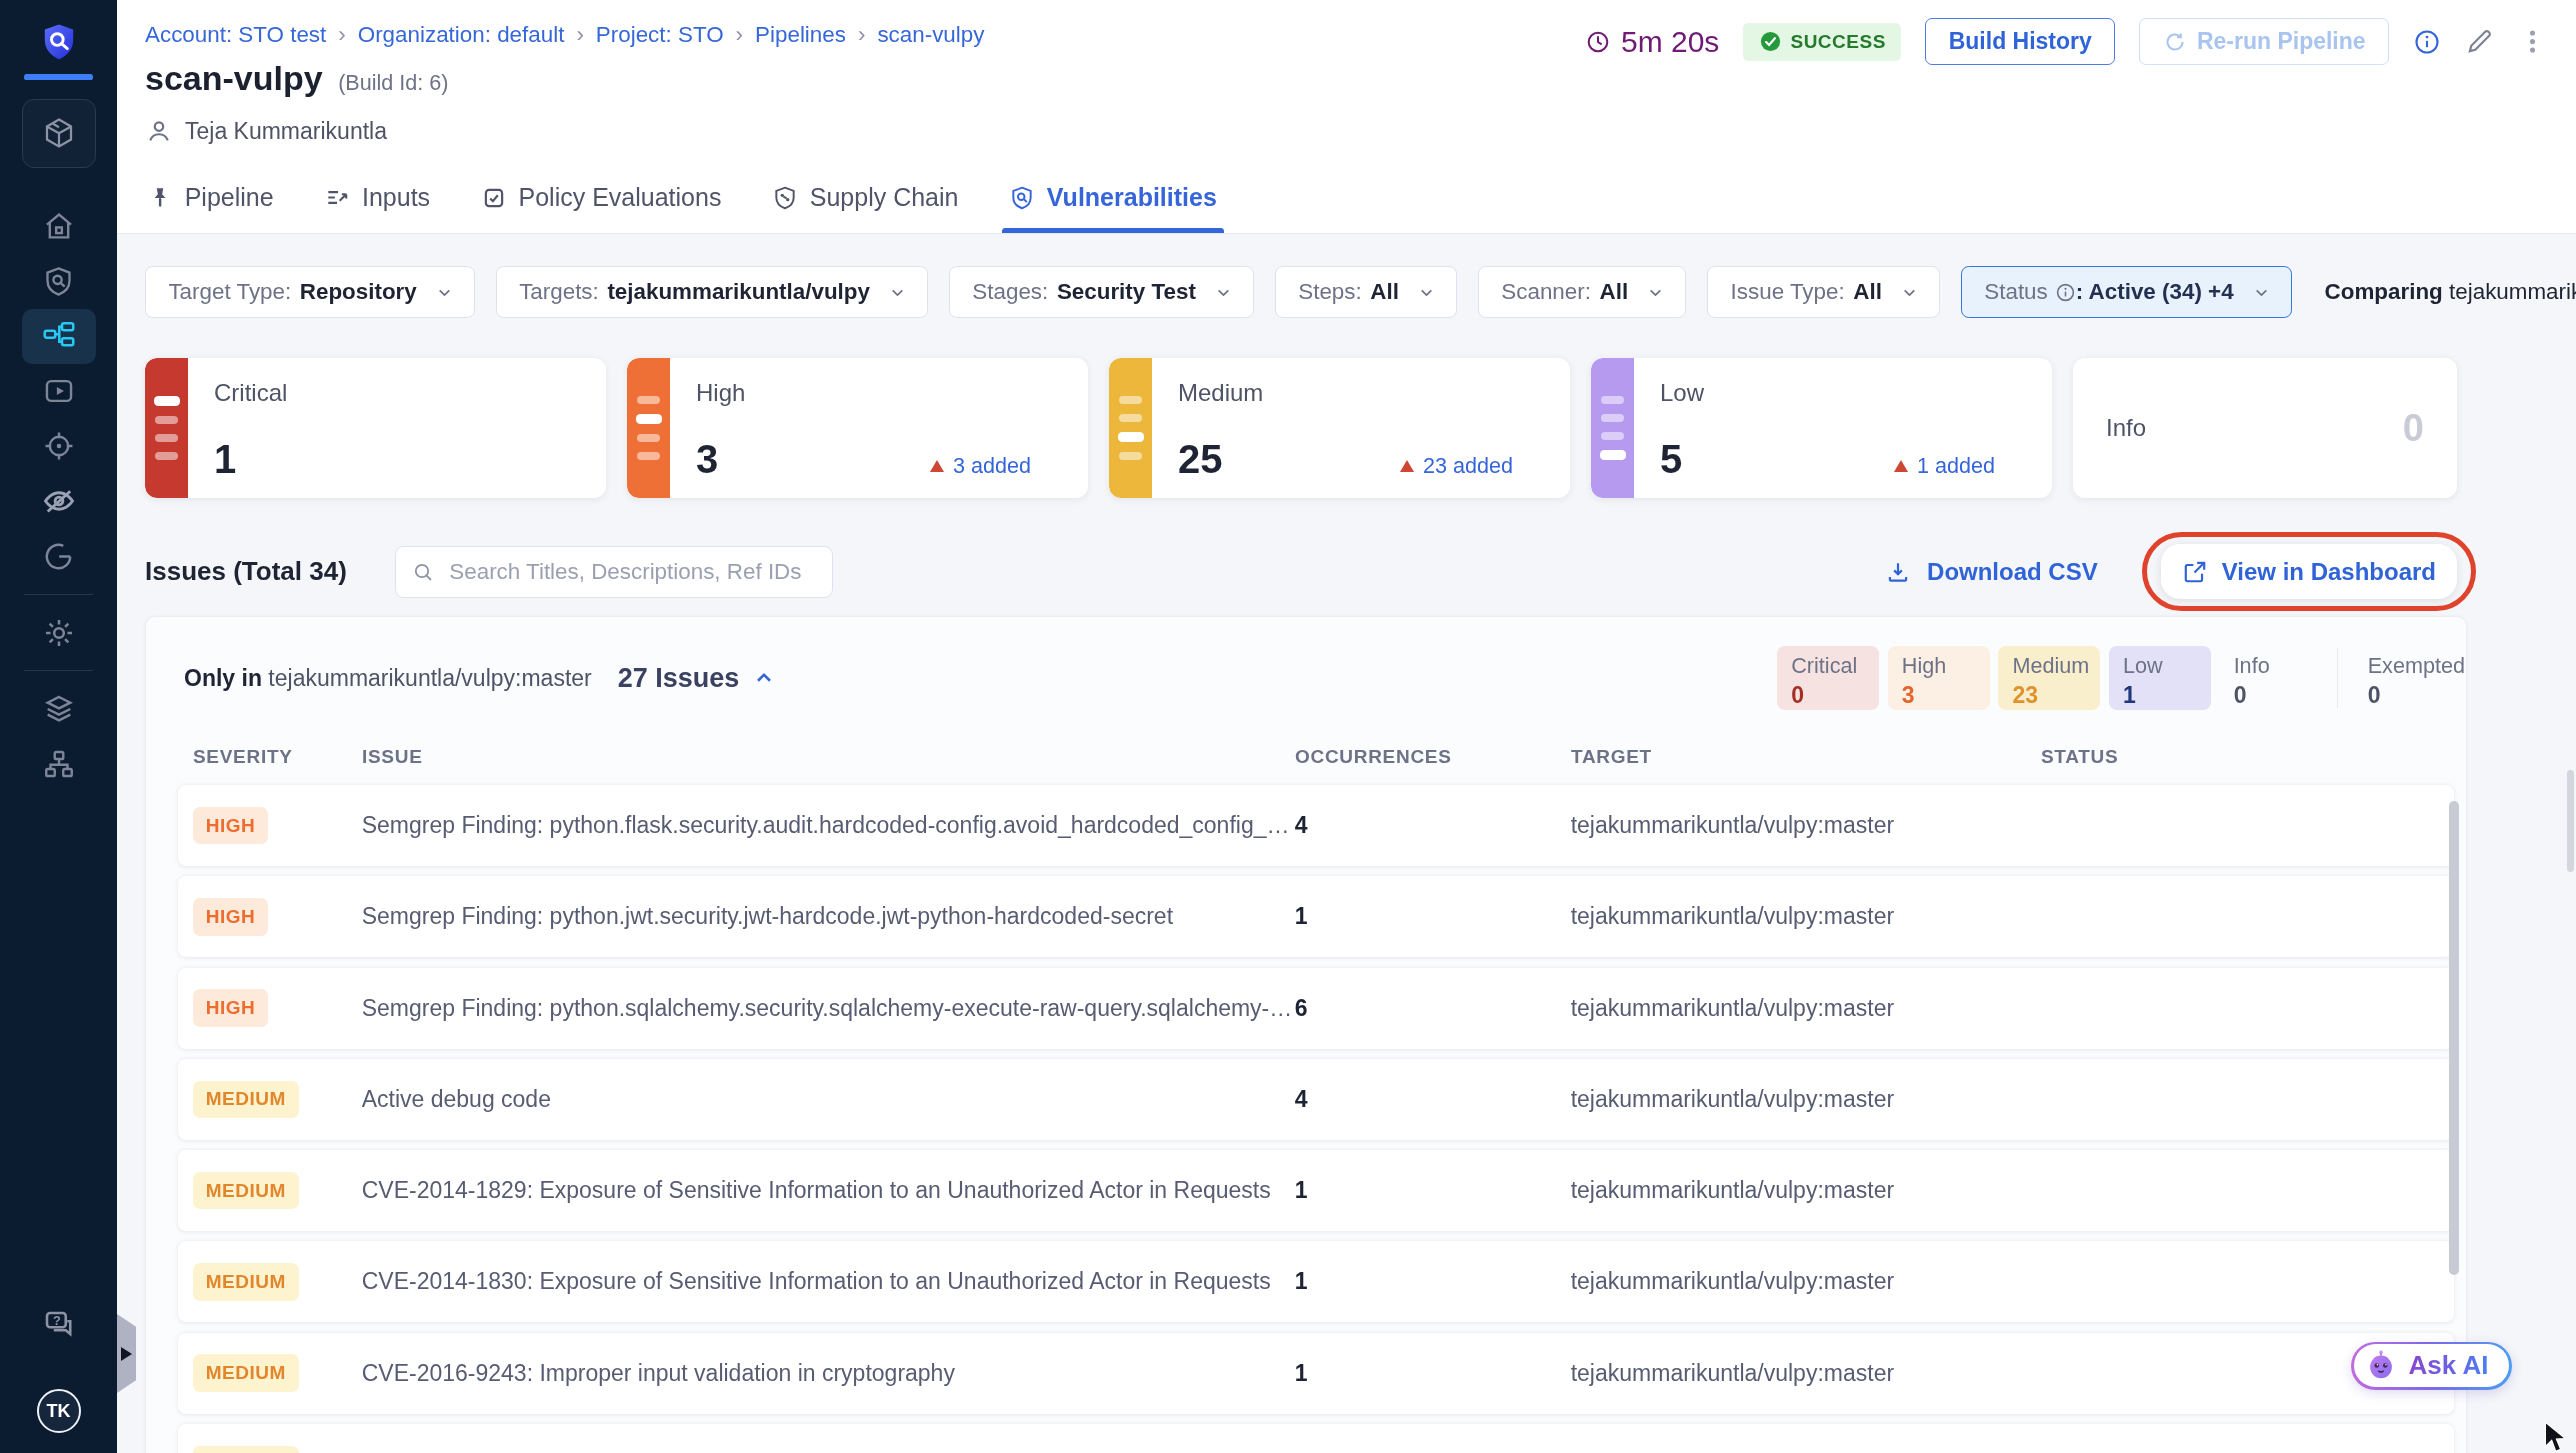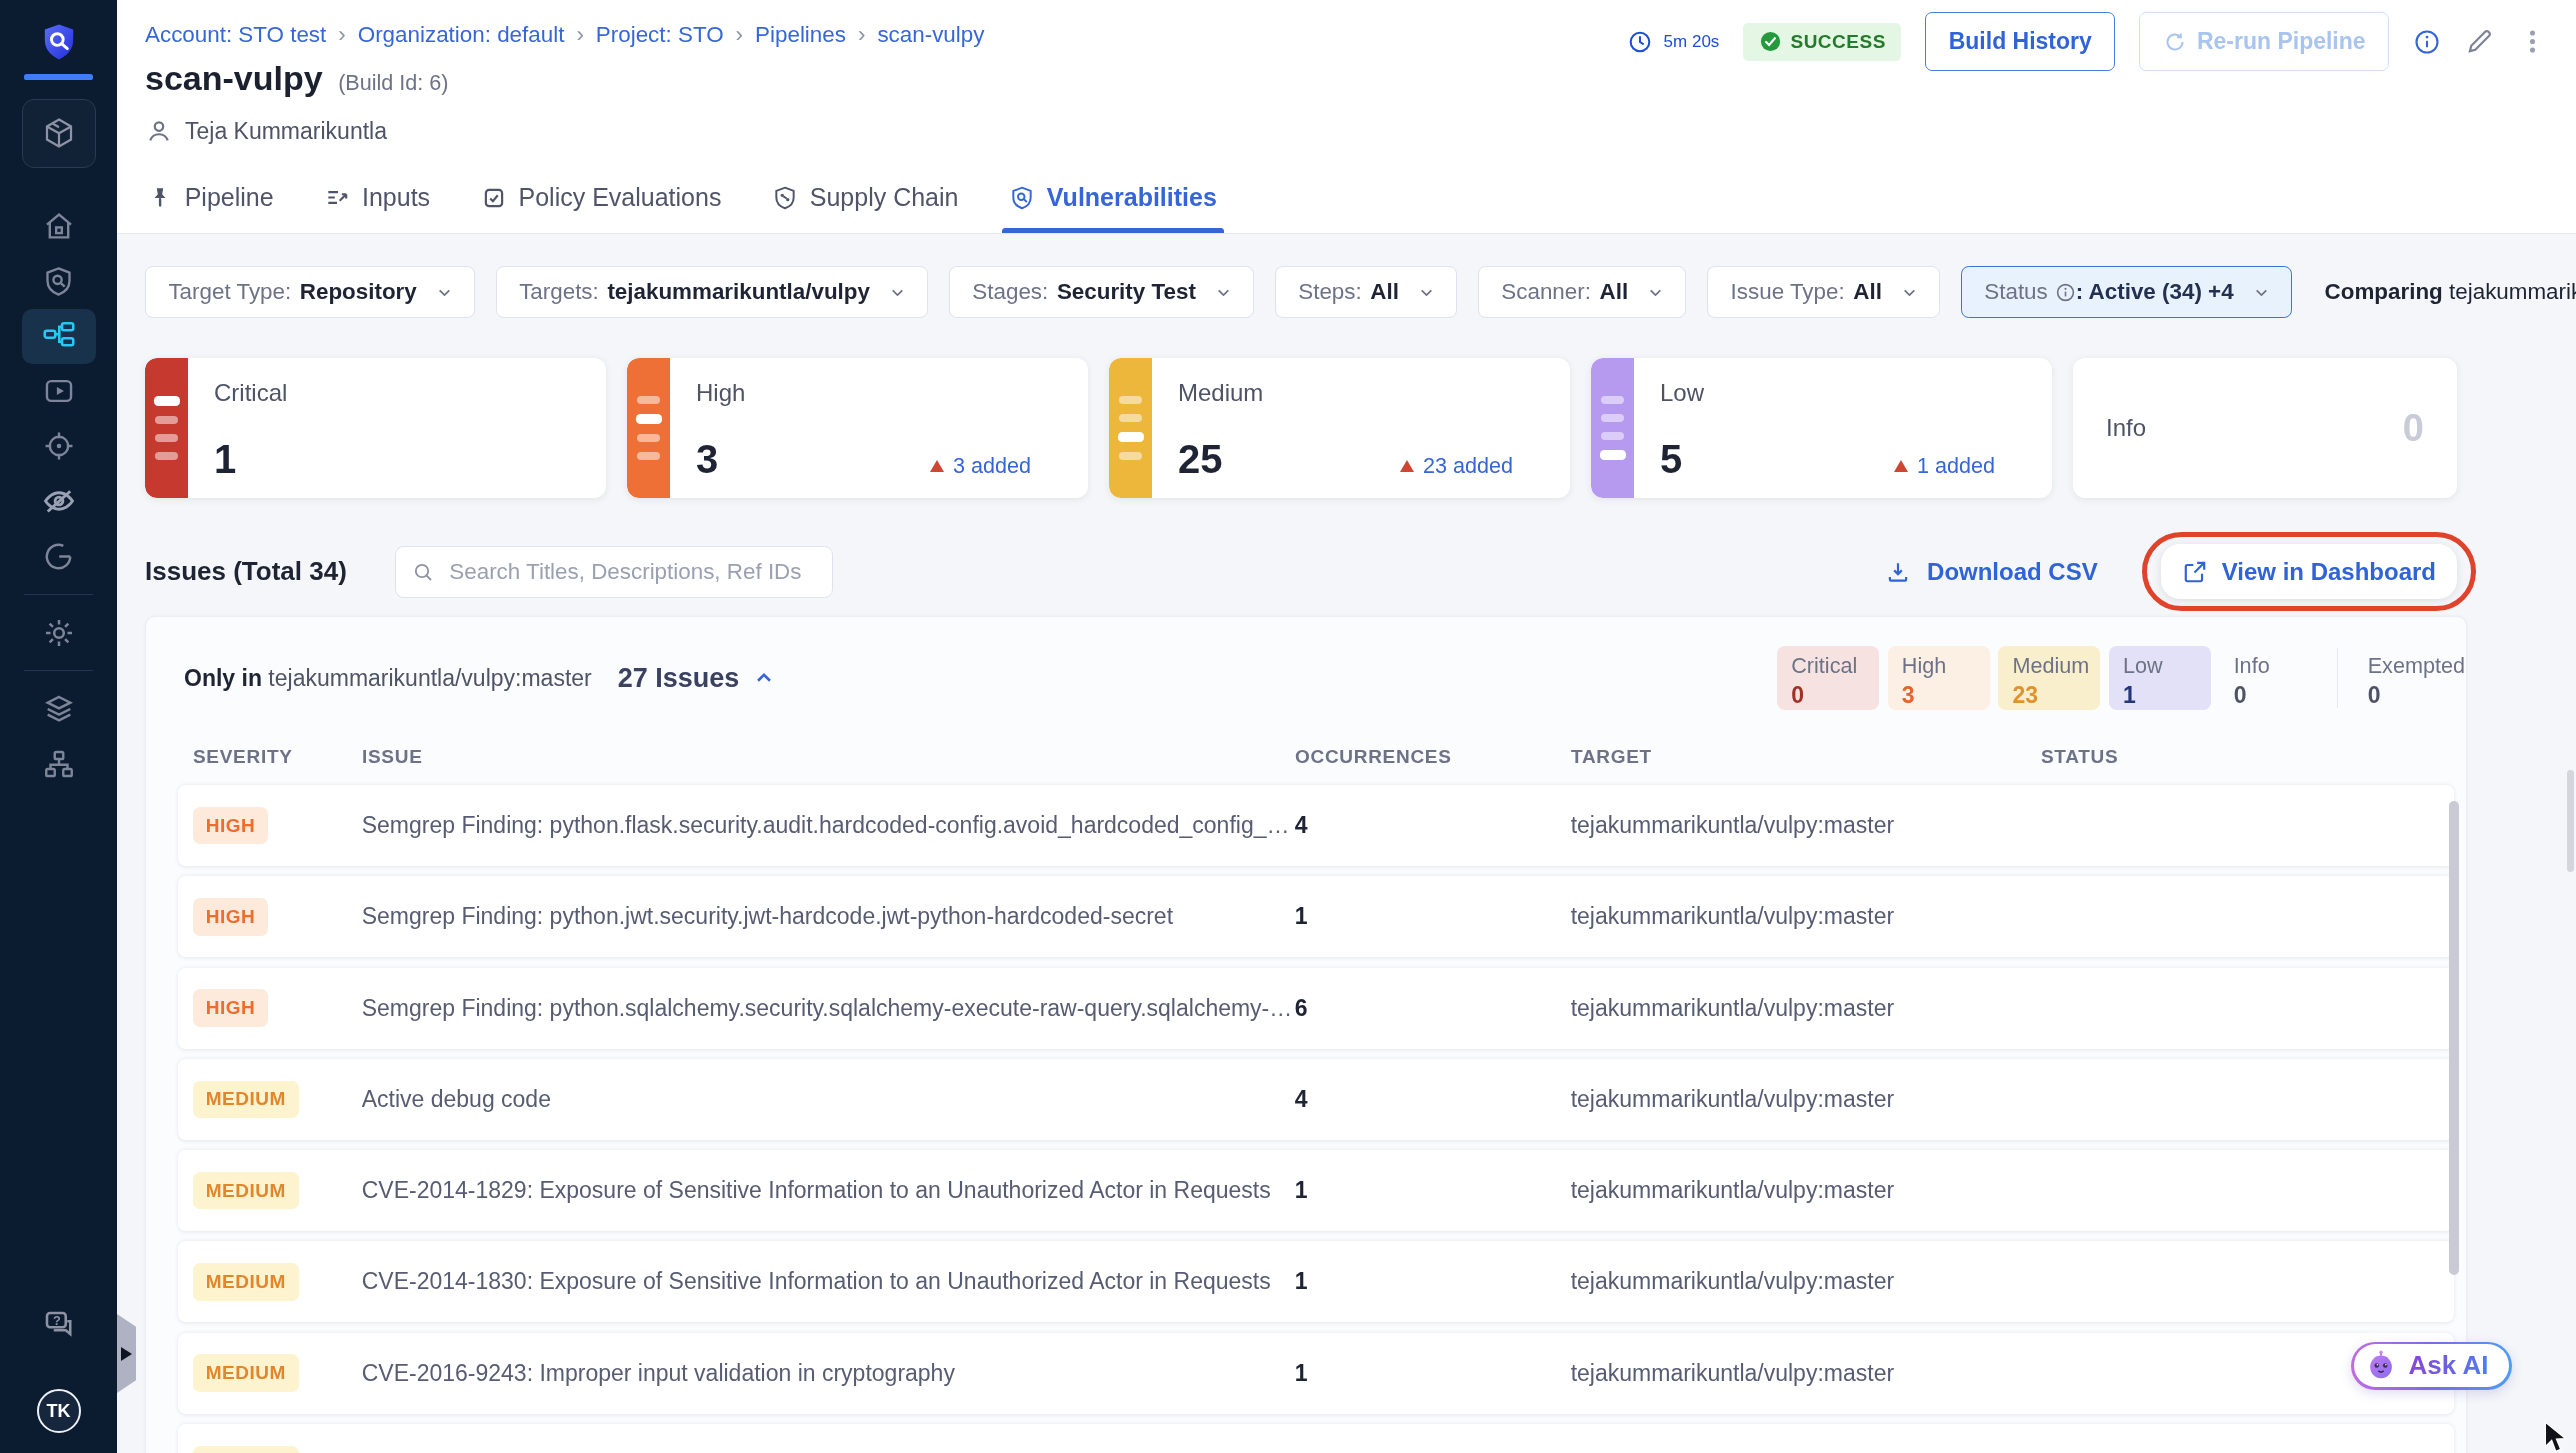--- a/index.html
+++ b/index.html
@@ -25,24 +25,24 @@
   .expander{position:absolute;left:117px;top:1314px;width:19px;height:79px;background:#aeb2c2;
       clip-path:polygon(0 0,100% 16%,100% 84%,0 100%);display:flex;align-items:center;justify-content:center;cursor:pointer;}
   .expander .tri{width:0;height:0;border-top:7.8px solid transparent;border-bottom:7.8px solid transparent;border-left:11.2px solid #101522;}
 
   
   .header{position:absolute;left:117px;top:0;right:0;height:233px;background:#fff;border-bottom:0.9px solid #e6e8ee;}
   .crumbrow{position:absolute;left:28px;top:22.4px;display:flex;align-items:center;font-size:22.4px;}
   .crumb{color:#3667d9;cursor:pointer;white-space:nowrap;}
   .crumb-sep{color:#8d93a5;margin:0 12px;font-size:22.4px;}
   .actions{position:absolute;right:29px;top:15.5px;display:flex;align-items:center;gap:24px;height:52px;}
-  .duration{display:flex;align-items:center;gap:10.3px;font-size:17px;color:#1d4ed8;}
+  .duration{display:flex;align-items:center;gap:10.3px;font-size:30px;color:#701a75;}
   .success{display:flex;align-items:center;gap:8.6px;background:#e4f6e4;color:#257a2e;font-weight:bold;font-size:19px;
       letter-spacing:0.5px;padding:0 15.5px;height:38px;border-radius:5.2px;}
-  .btn-outline{display:flex;align-items:center;gap:10.3px;height:59px;padding:0 22.4px;border-radius:7px;background:#fff;
+  .btn-outline{display:flex;align-items:center;gap:10.3px;height:47px;padding:0 22.4px;border-radius:7px;background:#fff;
       border:1.7px solid #4a7ce6;color:#2f63d8;font-size:23px;font-weight:bold;cursor:pointer;font-family:inherit;}
   .btn-outline.disabled{border-color:#cfe0f7;color:#a8c4ef;cursor:default;}
   .iconbtn{background:none;border:none;padding:0;cursor:pointer;color:#7d8294;display:flex;align-items:center;}
   .titlerow{position:absolute;left:28px;top:59px;display:flex;align-items:baseline;gap:15.5px;}
   .ptitle{font-size:34px;font-weight:bold;color:#1c2130;}
   .buildid{font-size:21.6px;color:#6d7287;}
   .userrow{position:absolute;left:28px;top:117px;display:flex;align-items:center;gap:12px;color:#4e5366;font-size:23px;}
   .tabs{position:absolute;left:28px;bottom:0;display:flex;gap:47px;}
   .tab{display:flex;align-items:center;gap:12px;font-size:25px;color:#4f5468;padding:15.5px 1.7px 21px 1.7px;position:relative;cursor:pointer;}
   .tab.active{color:#3565d9;font-weight:bold;}

